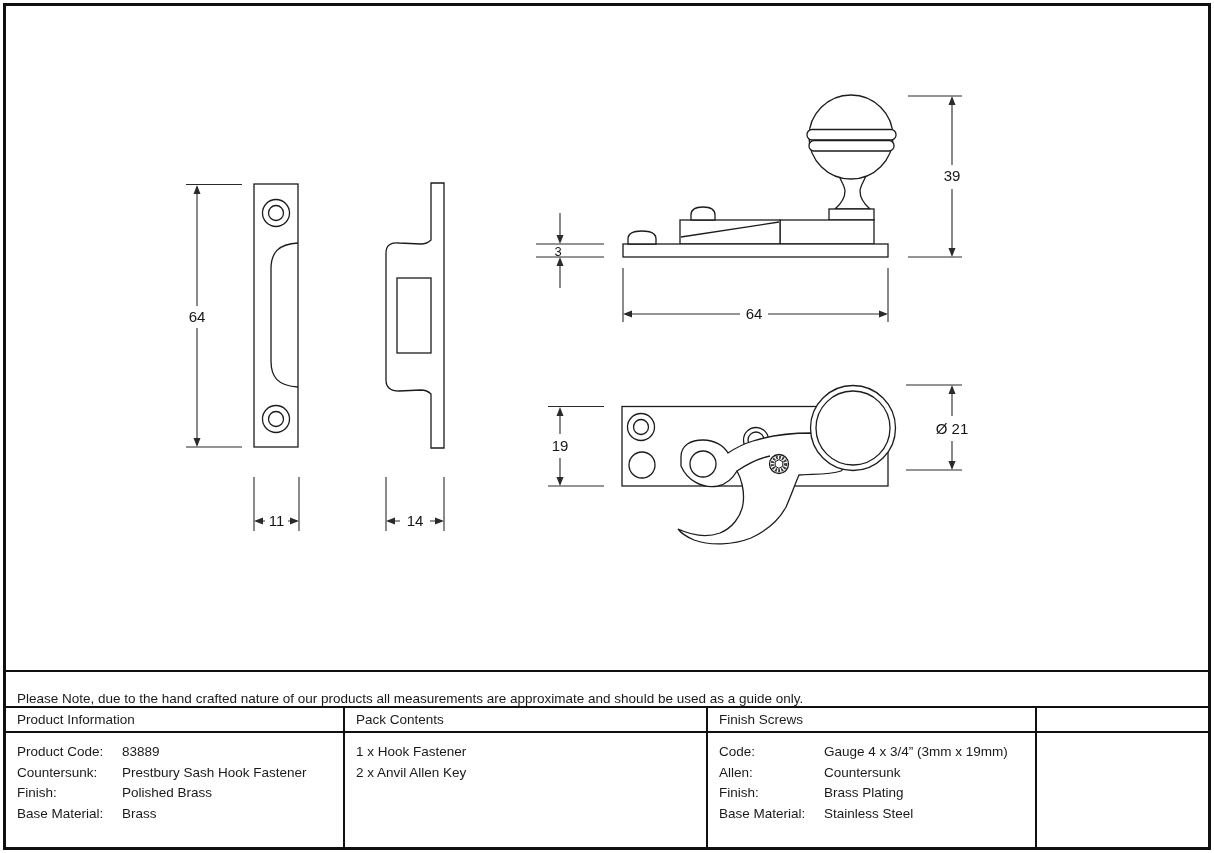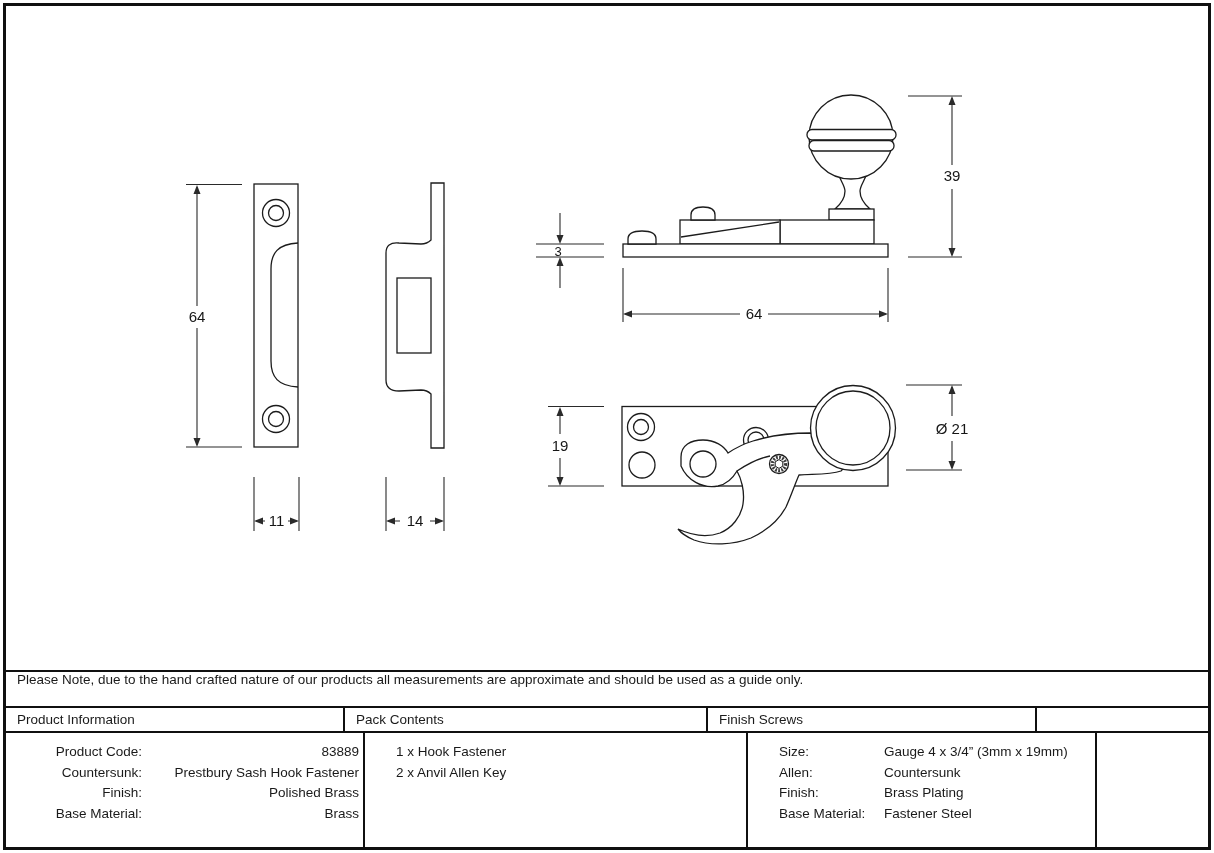--- a/index.html
+++ b/index.html
@@ -1,30 +1,30 @@
 <!DOCTYPE html>
 <html><head>
 <meta charset="utf-8">
 <style>
   html,body{margin:0;padding:0;background:#ffffff;}
   body{width:1214px;height:853px;position:relative;font-family:"Liberation Sans",sans-serif;color:#1a1a1a;}
   .page{position:absolute;inset:3px;border:3px solid #101010;display:flex;flex-direction:column;background:#fff;}
   .drawing-area{height:664px;border-bottom:2px solid #101010;position:relative;}
   .drawing-area svg{display:block;}
-  .note-row{height:34px;border-bottom:2px solid #101010;display:flex;align-items:flex-start;padding-left:11px;font-size:13.5px;}
+  .note-row{height:34px;border-bottom:2px solid #101010;display:flex;align-items:flex-end;padding-left:11px;font-size:13.5px;}
   .tbl{display:flex;flex-direction:column;flex:1;}
   .hdr-row{height:23px;border-bottom:2px solid #101010;display:flex;}
   .body-row{flex:1;display:flex;}
-  .c1{width:339px;text-align:right;}
+  .c1{width:339px;}
   .c2{width:363px;}
   .c3{width:329px;}
   .c4{flex:1;}
   .hdr-row>div, .body-row>div{box-sizing:border-box;}
   .hdr-row>.c1,.hdr-row>.c2,.hdr-row>.c3{border-right:2px solid #101010;}
-  .body-row>.c1,.body-row>.c2,.body-row>.c3{border-right:2px solid #101010;margin-left:20px;}
+  .body-row>.c1,.body-row>.c2,.body-row>.c3{border-right:2px solid #101010;}
   .hcell{display:flex;align-items:center;padding-left:11px;font-size:13.5px;}
   .bcell{padding:9px 4px 0 11px;font-size:13.5px;line-height:20.5px;}
   .kv{display:flex;}
   .kv .k{width:105px;flex:none;}
   .kv .v{flex:1;}
   text{font-family:"Liberation Sans",sans-serif;font-size:15px;fill:#161616;}
   .ln{stroke:#1c1c1c;stroke-width:1.3;fill:none;}
   .lnf{stroke:#1c1c1c;stroke-width:1.3;fill:#ffffff;}
   .dim{stroke:#2a2a2a;stroke-width:1.1;fill:none;}
   .arr{fill:#2a2a2a;stroke:none;}
@@ -184,33 +184,33 @@
           <span class="k">Base Material:</span>
           <span class="v">Brass</span>
         </div>
       </div>
       <div class="c2 bcell">
         <div>1 x Hook Fastener</div>
         <div>2 x Anvil Allen Key</div>
       </div>
       <div class="c3 bcell">
         <div class="kv">
-          <span class="k">Size:</span>
+          <span class="k">Code:</span>
           <span class="v">Gauge 4 x 3/4” (3mm x 19mm)</span>
         </div>
         <div class="kv">
           <span class="k">Allen:</span>
           <span class="v">Countersunk</span>
         </div>
         <div class="kv">
           <span class="k">Finish:</span>
           <span class="v">Brass Plating</span>
         </div>
         <div class="kv">
           <span class="k">Base Material:</span>
-          <span class="v">Fastener Steel</span>
+          <span class="v">Stainless Steel</span>
         </div>
       </div>
       <div class="c4 bcell"></div>
     </div>
   </div>
 
 </div>
 
 </body></html>

